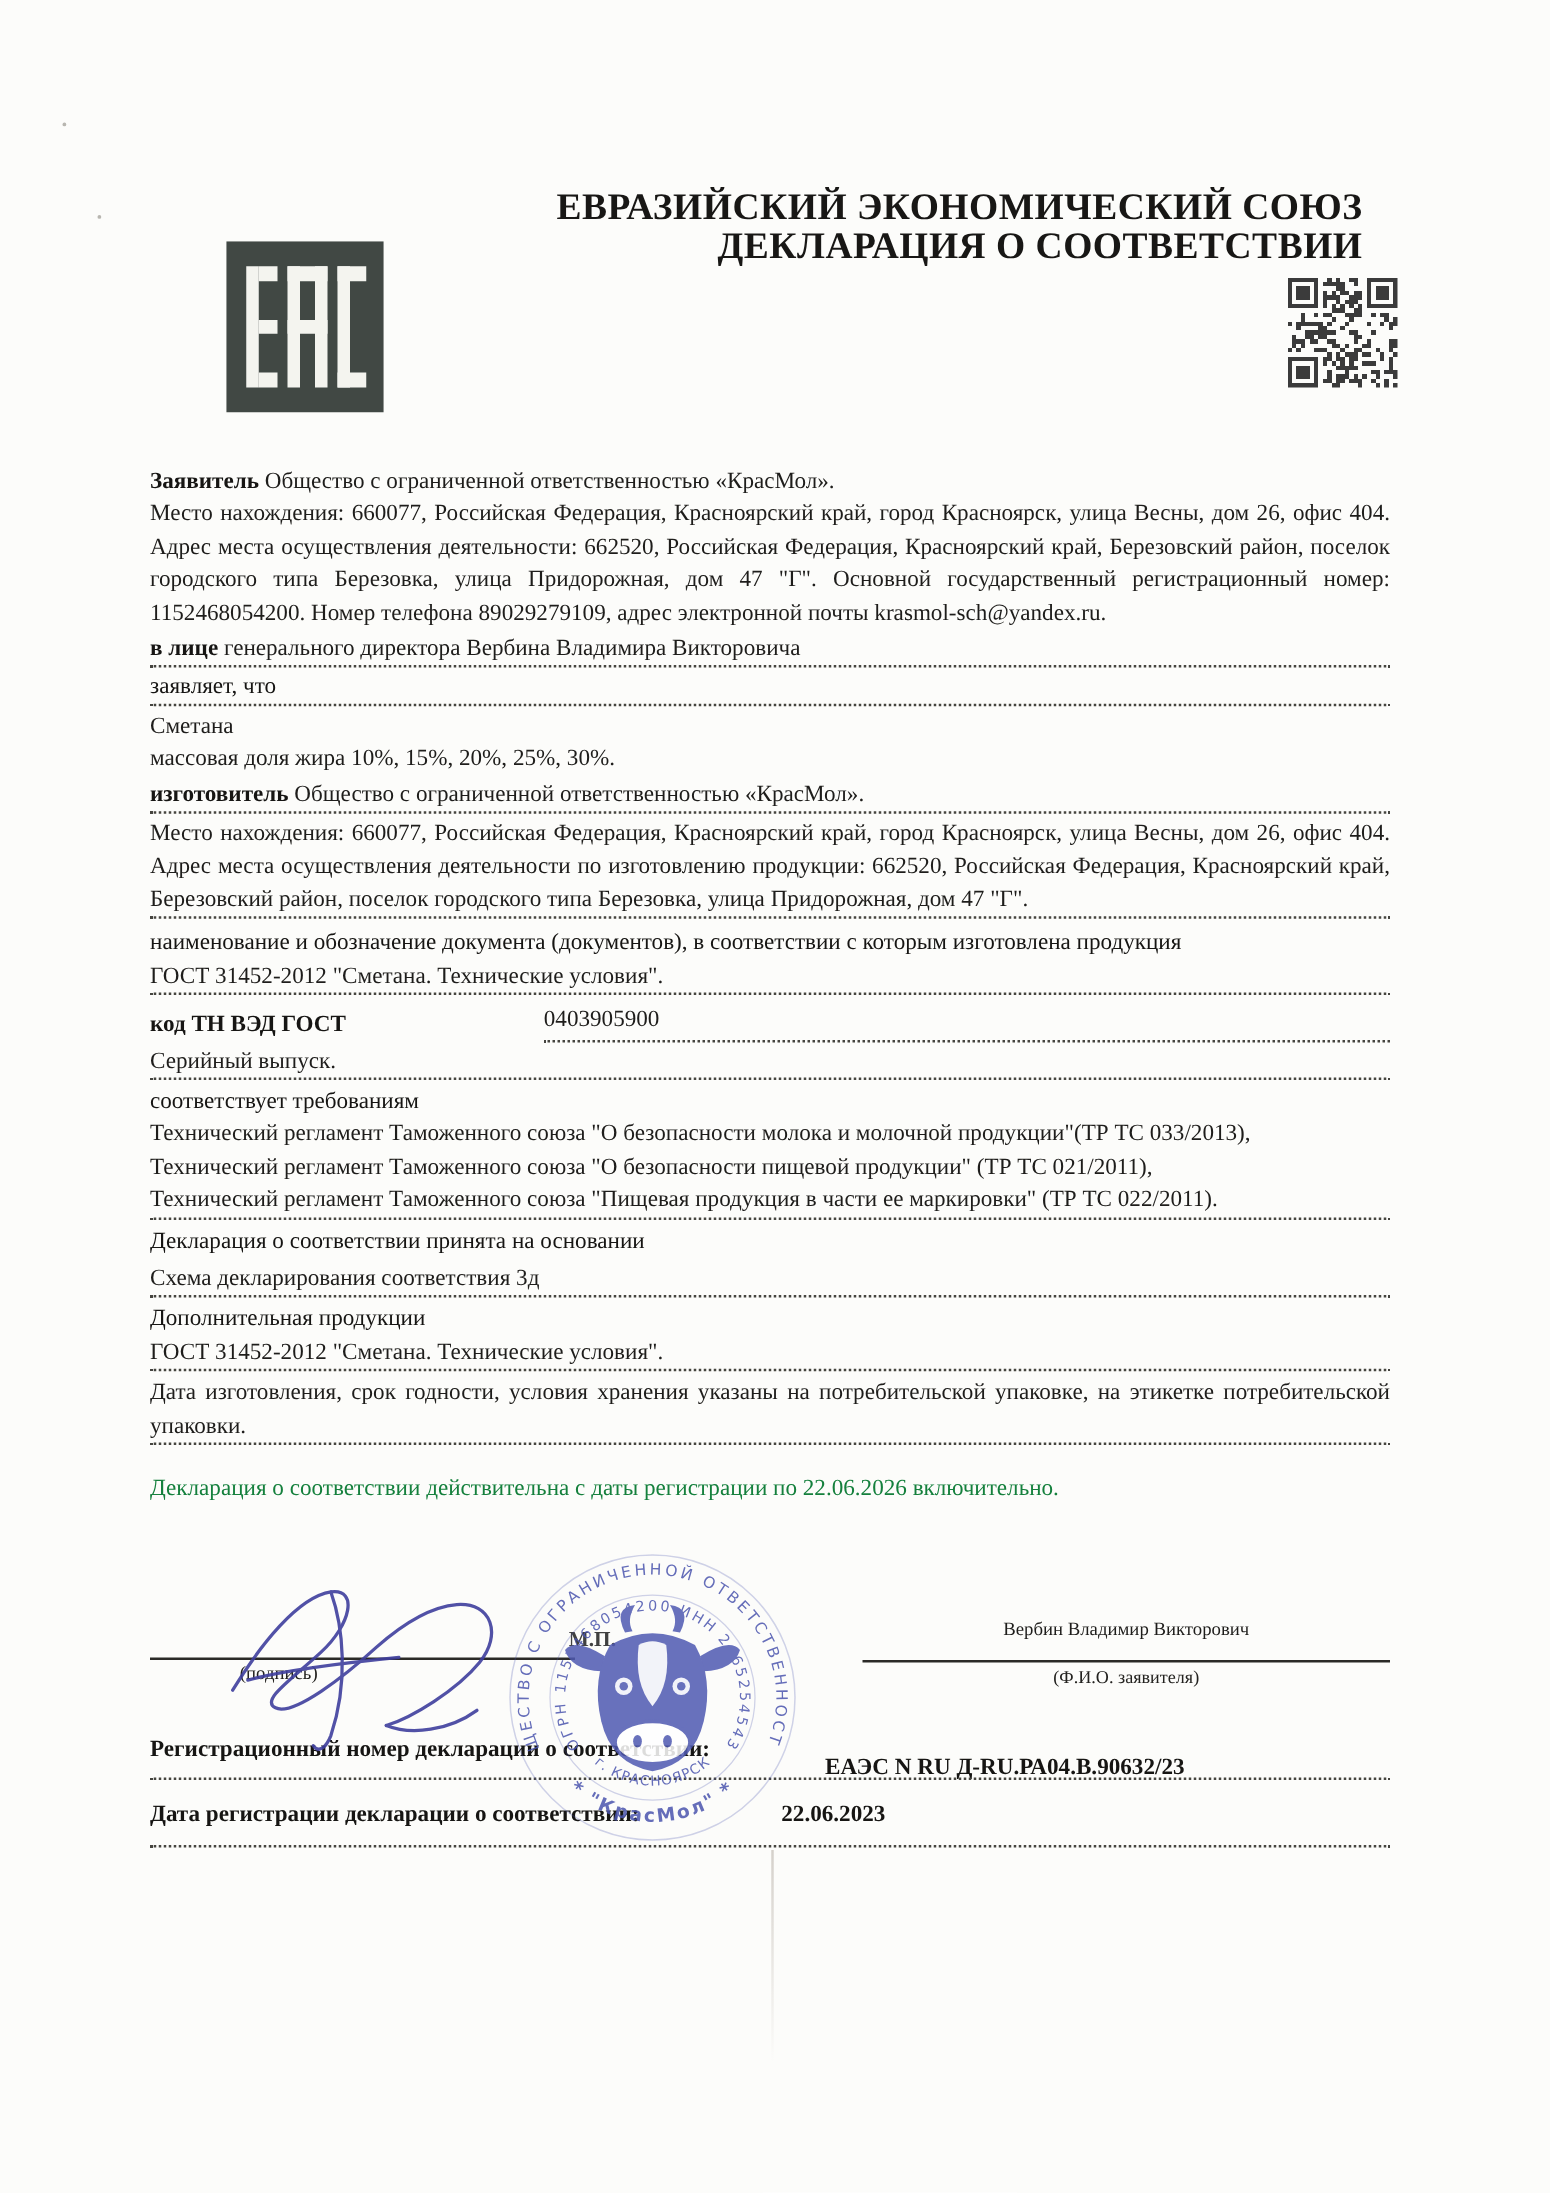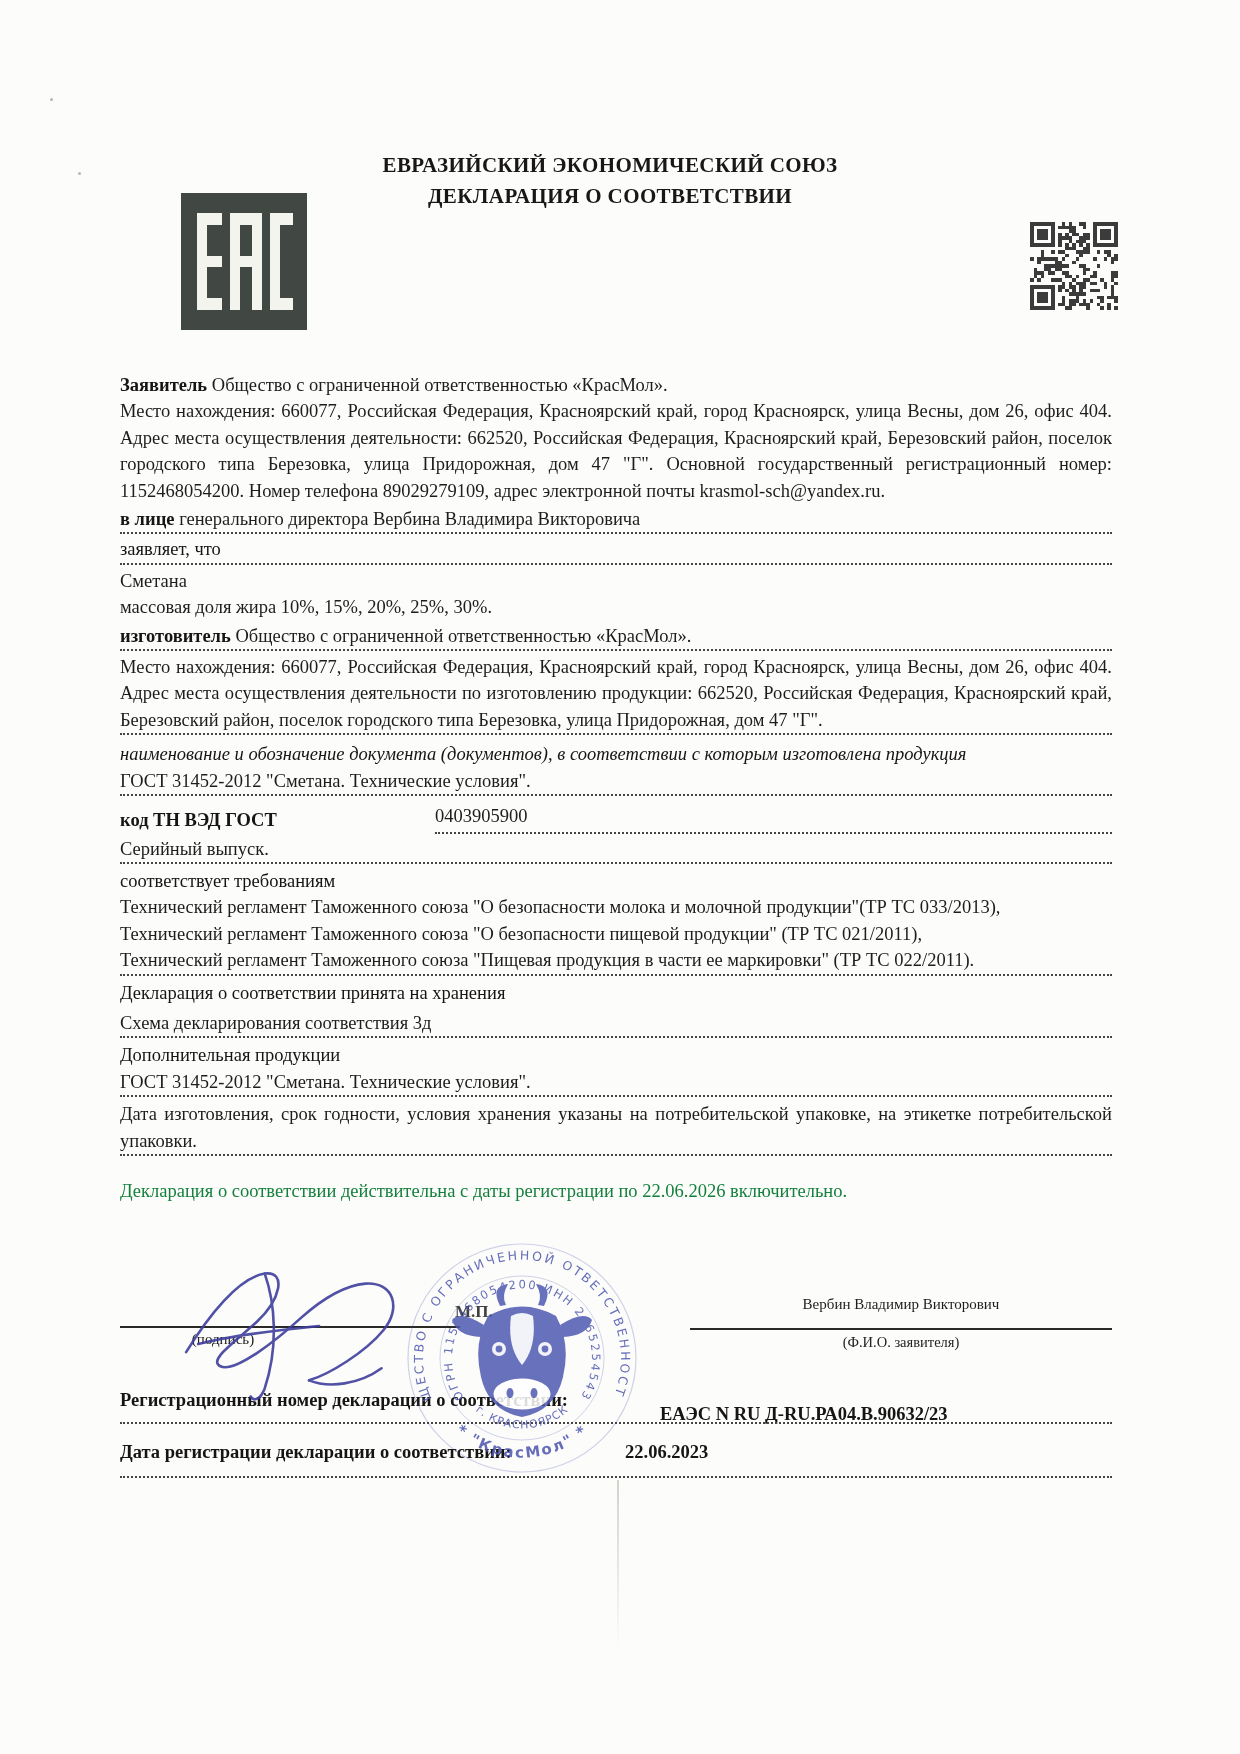--- a/index.html
+++ b/index.html
@@ -3,33 +3,33 @@
 <meta charset="utf-8">
 <style>
   html,body{margin:0;padding:0;}
   .page{
     position:relative;width:1240px;height:1754px;overflow:hidden;
     background:#fcfcfa;
     font-family:"Liberation Serif","DejaVu Serif",serif;
     color:#1e1d1b;
   }
   
-  .titles{position:absolute;left:130px;top:150px;width:960px;text-align:center;
-    font-weight:bold;font-size:21px;line-height:31px;letter-spacing:.4px;color:#181715;}
+  .titles{position:absolute;left:130px;top:150px;width:960px;text-align:right;
+    font-weight:bold;font-size:30px;line-height:31px;letter-spacing:.4px;color:#181715;}
   .eac-logo{position:absolute;left:181px;top:193px;width:126px;height:137px;}
   .qr{position:absolute;left:1030px;top:222px;width:88px;height:88px;}
   
   .body{position:absolute;left:120px;top:372px;width:992px;font-size:18.5px;line-height:26.4px;}
   .body p,.body div.ln,.body h3{margin:0;padding:0;font-size:18.5px;font-weight:normal;}
   .jst{text-align:justify;}
   .b{font-weight:bold;color:#161513;}
   .u{border-bottom:2px dotted #45443f;padding-bottom:2px;}
   .u2{border-bottom:2px dotted #45443f;padding-bottom:6px;}
   .mt2{margin-top:2px!important;} .mt3{margin-top:3px!important;}
-  .mt4{margin-top:4px!important;} .mt6{margin-top:6px!important;font-style:italic;}
+  .mt4{margin-top:4px!important;} .mt6{margin-top:6px!important;}
   .tnved-row{display:flex;align-items:flex-end;margin-top:7px;}
   .tnved-row .lblw{width:315px;flex:none;}
   .tnved-row .val{flex:1;border-bottom:2px dotted #45443f;padding-bottom:2px;}
   .validity{font-weight:bold;margin-top:22px!important;color:#15803d;}
   
   .sig-line-left{position:absolute;left:120px;top:1326px;width:340px;border-top:2px solid #2b2a27;}
   .podpis{position:absolute;left:158px;top:1331px;width:130px;text-align:center;font-size:15px;color:#23221f;}
   .mp{position:absolute;left:455px;top:1302px;font-size:17px;font-weight:bold;color:#404040;}
   .fio{position:absolute;left:690px;top:1296px;width:422px;text-align:center;font-size:15px;}
   .fio-line{position:absolute;left:690px;top:1328px;width:422px;border-top:2px solid #2b2a27;}
@@ -297,21 +297,21 @@
       <span class="b lblw">код ТН ВЭД ГОСТ</span>
       <span class="val">0403905900</span>
     </div>
     <p class="u mt2">Серийный выпуск.</p>
 
     <h3 class="b mt4">соответствует требованиям</h3>
     <div class="ln">Технический регламент Таможенного союза "О безопасности молока и молочной продукции"(ТР ТС 033/2013),</div>
     <div class="ln">Технический регламент Таможенного союза "О безопасности пищевой продукции" (ТР ТС 021/2011),</div>
     <div class="ln u">Технический регламент Таможенного союза "Пищевая продукция в части ее маркировки" (ТР ТС 022/2011).</div>
 
-    <h3 class="b mt4">Декларация о соответствии принята на хранения</h3>
+    <h3 class="b mt4">Декларация о соответствии принята на основании</h3>
 
     <p class="u mt4">Схема декларирования соответствия 3д</p>
 
     <h3 class="b mt4">Дополнительная продукции</h3>
     <p class="u">ГОСТ 31452-2012  "Сметана. Технические условия".</p>
 
     <p class="jst u2 mt4">Дата изготовления, срок годности, условия хранения указаны на потребительской упаковке, на этикетке потребительской упаковки.</p>
 
     <p class="validity">Декларация о соответствии действительна с даты регистрации по 22.06.2026 включительно.</p>
   </div>

